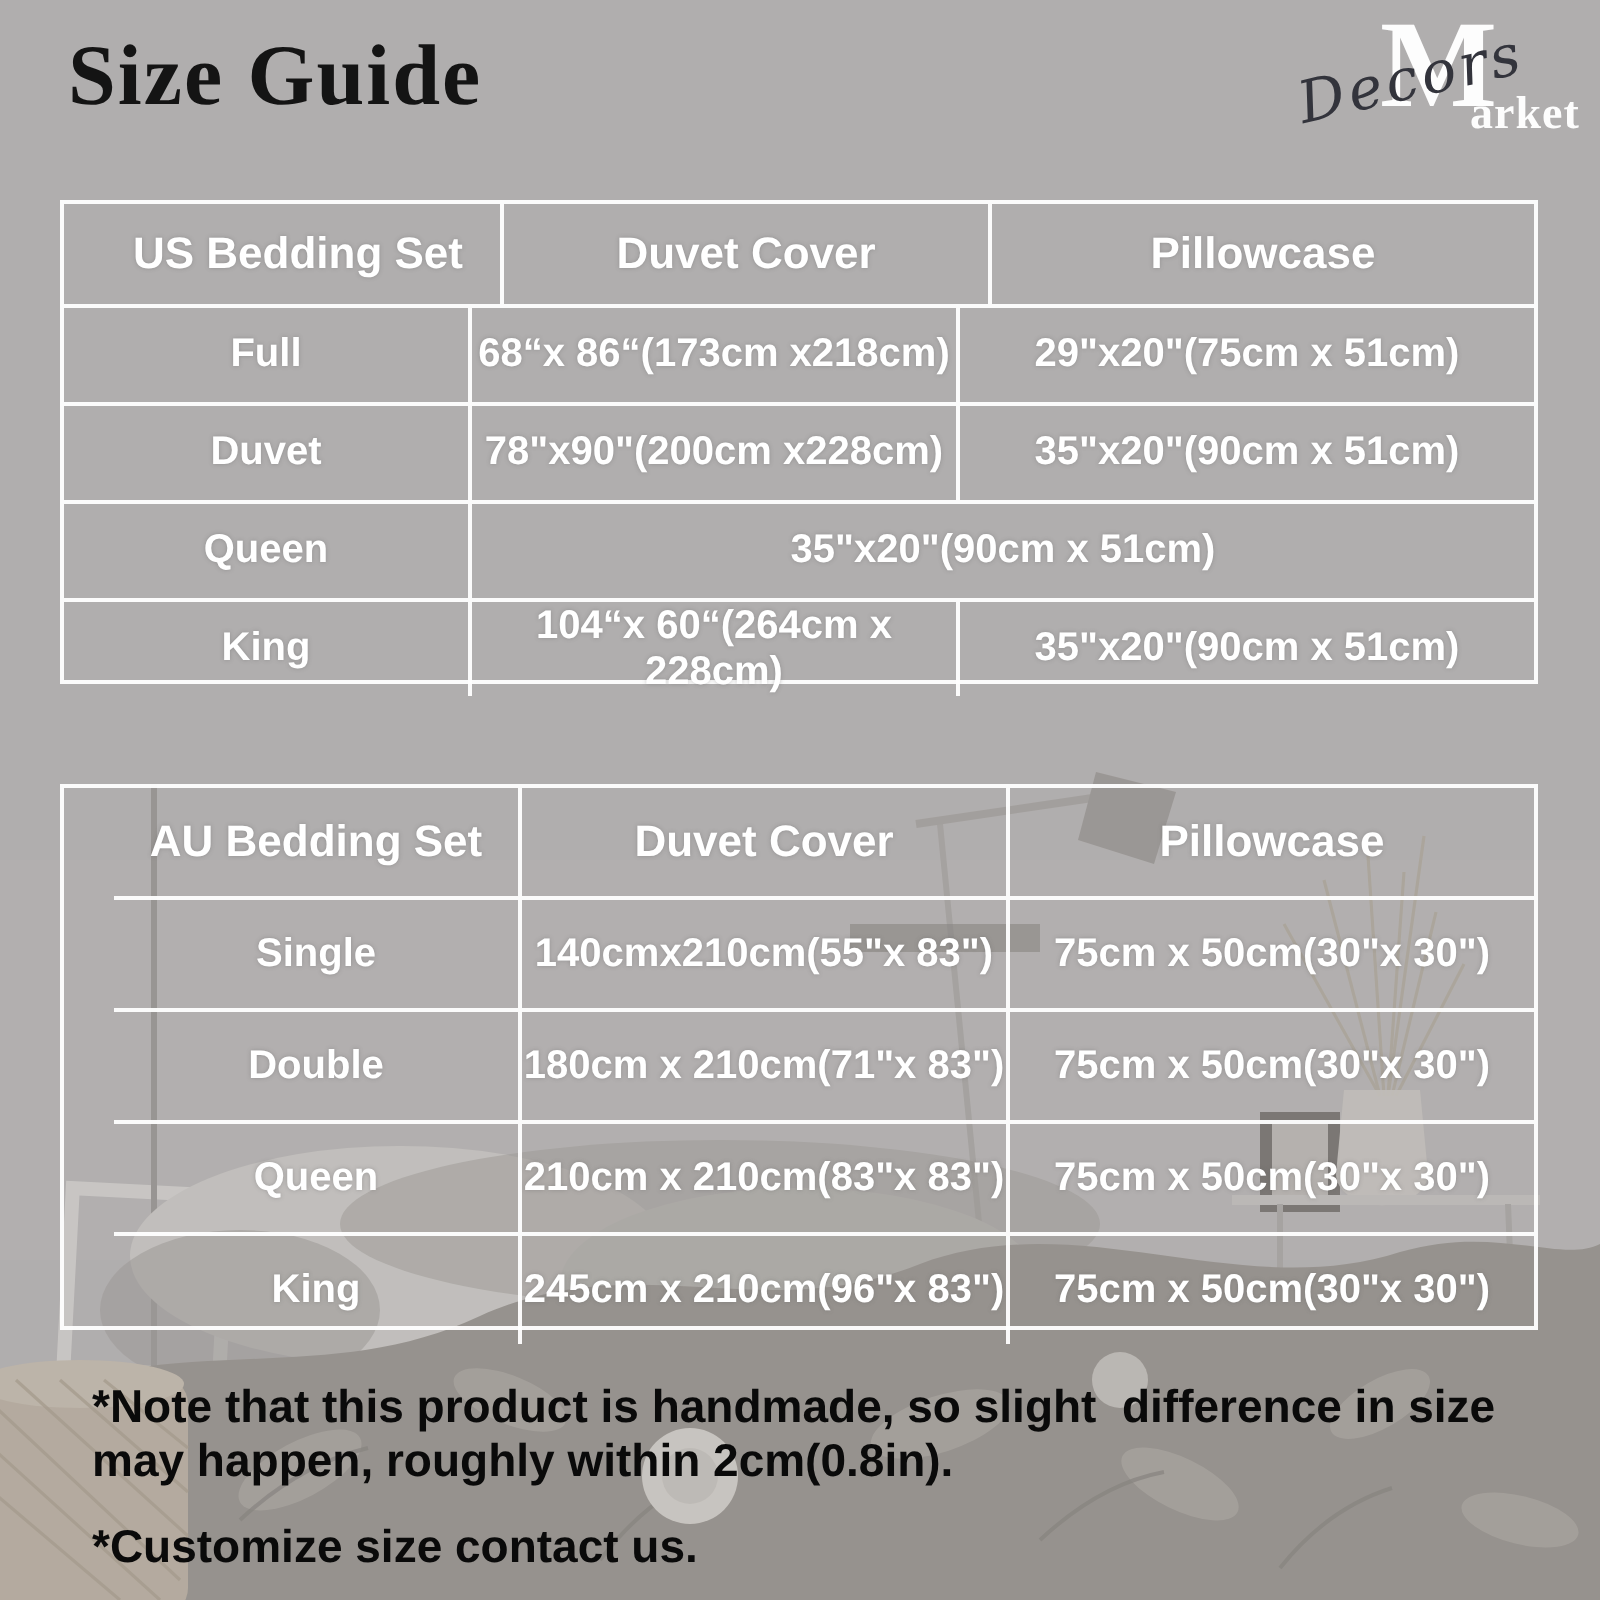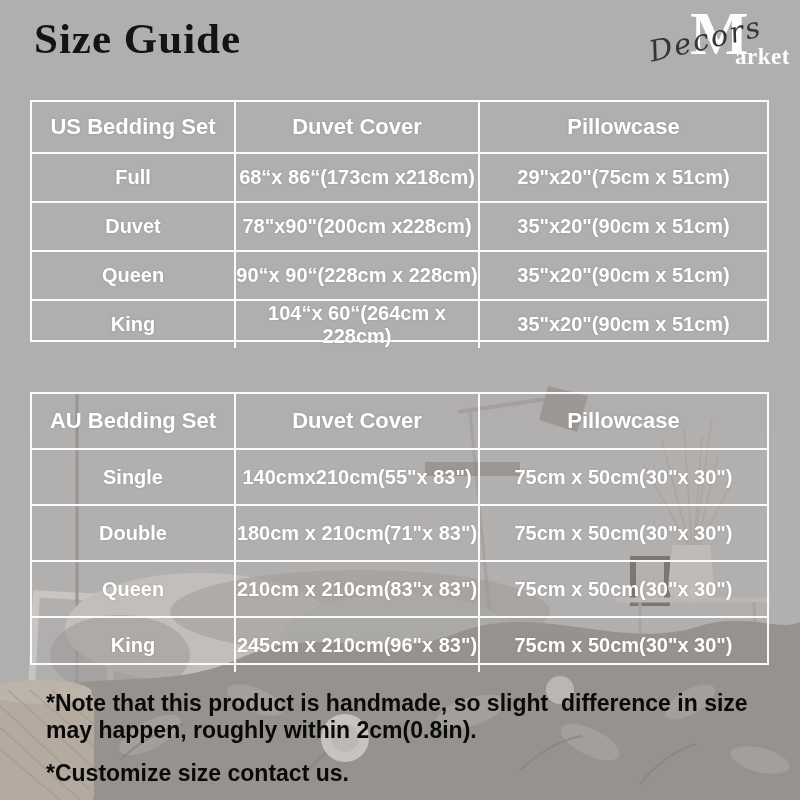--- a/index.html
+++ b/index.html
@@ -23,30 +23,30 @@
           font-size:23px;color:#fdfdfd;letter-spacing:.5px;}
   .logo-script{position:absolute;left:6px;top:14px;
           font-family:"DejaVu Serif",serif;font-style:italic;
           font-size:29px;color:#33343c;transform:rotate(-13deg);
           letter-spacing:2px;}
 
   .sg-table{position:absolute;left:30px;width:739px;
             border:2px solid rgba(255,255,255,0.95);
             color:#ffffff;font-weight:700;box-sizing:border-box;}
   .t1{top:100px;height:242px;}
-  .t2{top:392px;height:273px;}
+  .t2{top:392px;height:273px;padding-left:25px;}
   .trow{display:flex;border-bottom:2px solid rgba(255,255,255,0.95);}
   .trow:last-child{border-bottom:none;}
   .cell{display:flex;align-items:center;justify-content:center;
         box-sizing:border-box;text-align:center;
         border-right:2px solid rgba(255,255,255,0.95);
         text-shadow:0 0 2px rgba(90,90,90,0.35);}
   .cell:last-child{border-right:none;}
   .c1{width:204px;} .c2{width:244px;} .c3{flex:1;}
-  .t1 .hrow{height:50px;} .t1 .drow{height:47px;}
+  .t1 .hrow{height:50px;padding-left:16px;} .t1 .drow{height:47px;}
   .t2 .hrow{height:54px;} .t2 .drow{height:54px;}
   .hrow .cell{font-size:22px;}
   .drow .cell{font-size:20px;}
 
   .notes{position:absolute;left:30px;top:674px;width:748px;color:#0a0a0a;}
   .notes p{margin:16px;font-size:23px;font-weight:700;line-height:1.18;
            white-space:pre-wrap;}
   .notes p + p{margin-top:11px;}
 </style>
 </head>
@@ -149,21 +149,20 @@
       <div class="cell c2">68“x 86“(173cm x218cm)</div>
       <div class="cell c3">29"x20"(75cm x 51cm)</div>
     </div>
     <div class="trow drow">
       <div class="cell c1">Duvet</div>
       <div class="cell c2">78"x90"(200cm x228cm)</div>
       <div class="cell c3">35"x20"(90cm x 51cm)</div>
     </div>
     <div class="trow drow">
       <div class="cell c1">Queen</div>
-      <div class="cell c2">90“x 90“(228cm x 228cm)</div>
       <div class="cell c3">35"x20"(90cm x 51cm)</div>
     </div>
     <div class="trow drow">
       <div class="cell c1">King</div>
       <div class="cell c2">104“x 60“(264cm x 228cm)</div>
       <div class="cell c3">35"x20"(90cm x 51cm)</div>
     </div>
   </div>
 
   <div class="sg-table t2">

